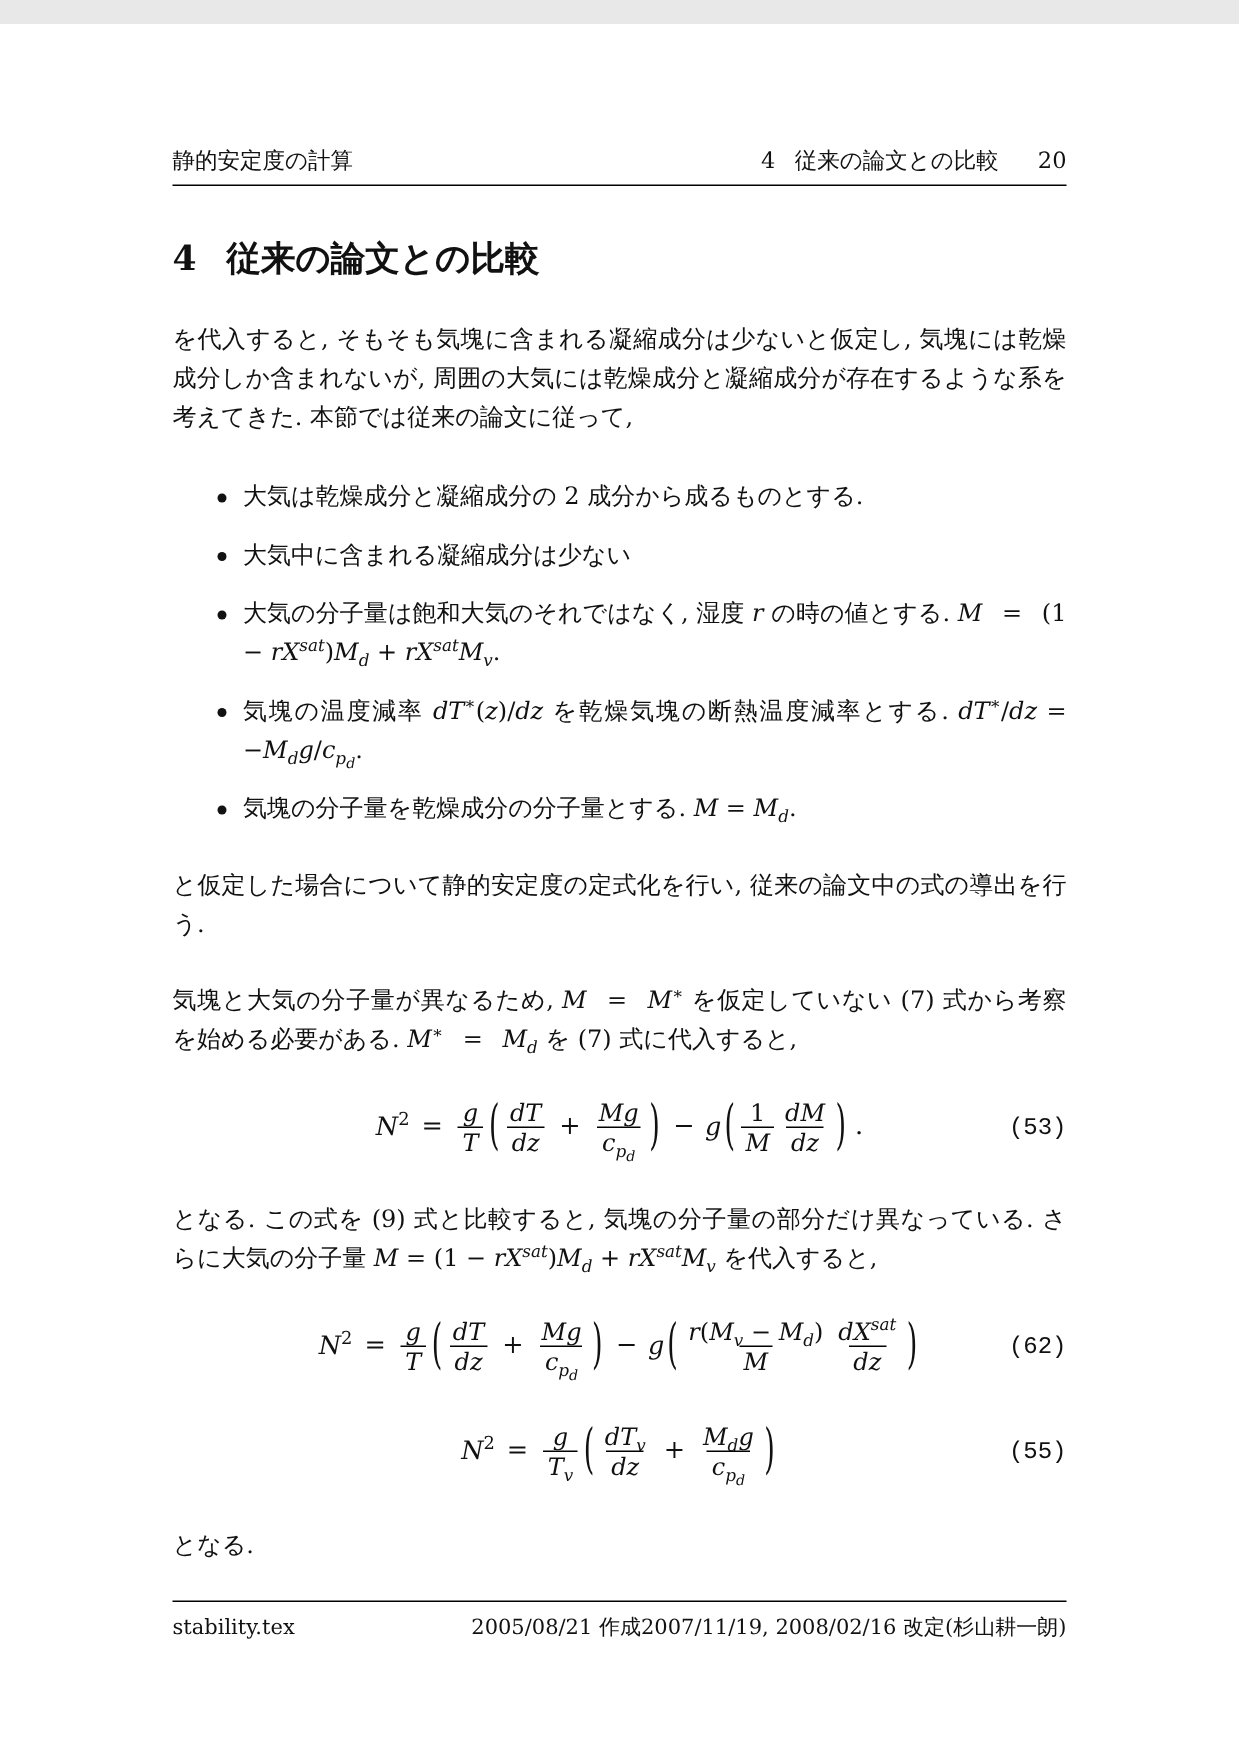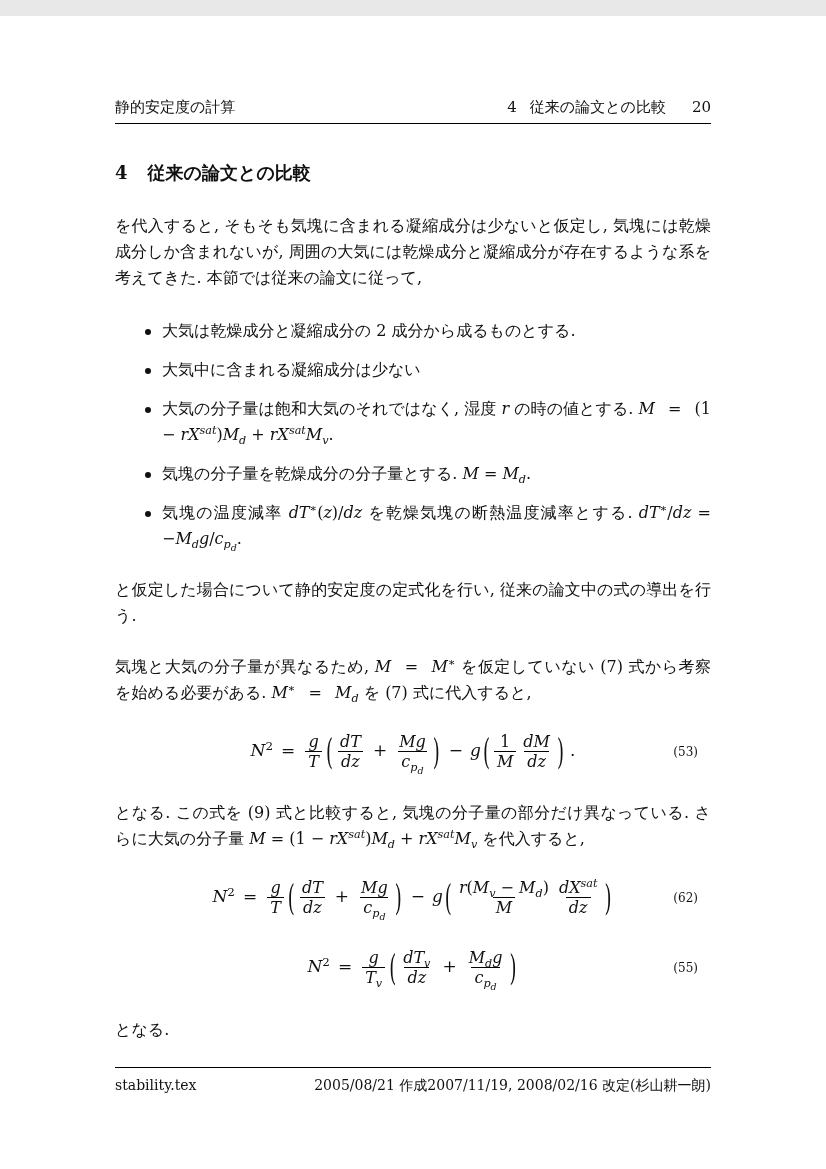--- a/index.html
+++ b/index.html
@@ -16,21 +16,21 @@
   .header{
     margin-top:82px;display:flex;justify-content:space-between;align-items:baseline;
     font-size:15px;line-height:18px;border-bottom:1px solid #000;padding-bottom:7px;
   }
   .header-right{display:flex;align-items:baseline;}
   .header-secnum{margin-right:13px;}
   .header-pagenum{margin-left:26px;}
 
   
   h1.sec{
-    font-size:18px;line-height:30px;font-weight:bold;margin:34px 0 0 0;
+    font-size:23px;line-height:30px;font-weight:bold;margin:34px 0 0 0;
   }
   h1.sec .sec-num{margin-right:20px;}
 
   
   p.body{margin:25px 0 0 0;text-align:justify;}
   p.body.tight{margin-top:24px;}
 
   
   ul.assumptions{margin:27px 0 0 0;padding:0 0 0 47px;list-style:none;}
   ul.assumptions li{position:relative;margin:0 0 13px 0;text-align:justify;}
@@ -42,21 +42,21 @@
   
   i{font-family:"DejaVu Serif","Liberation Serif",serif;font-style:italic;}
   sub,sup{font-size:70%;line-height:0;}
   sub sub, sub i sub{font-size:85%;}
 
   .equation{
     position:relative;margin:22px 0 0 0;
     display:flex;justify-content:center;align-items:center;
     font-size:17px;line-height:22px;min-height:48px;
   }
-  .eq-num{position:absolute;right:13px;top:50%;transform:translateY(-50%);font-size:12px;}
+  .eq-num{position:absolute;right:0;top:50%;transform:translateY(-50%);font-size:16px;font-family:Liberation Mono, monospace;}
   .frac{
     display:inline-flex;flex-direction:column;align-items:center;
     vertical-align:middle;margin:0 2px;font-size:16px;line-height:19px;
   }
   .frac .fn{display:block;padding:0 3px;}
   .frac .fd{display:block;border-top:1px solid #000;padding:0 3px;}
   .bp{display:inline-block;transform:scaleY(2.0);vertical-align:middle;margin:0 2px;font-size:18px;}
   .rel{margin:0 8px;}
   .op{margin:0 7px;}
   .dot{margin-left:4px;}
@@ -87,22 +87,22 @@
     <h1 class="sec">
       <span class="sec-num">4</span><span>従来の論文との比較</span>
     </h1>
 
     <p class="body">を代入すると, そもそも気塊に含まれる凝縮成分は少ないと仮定し, 気塊には乾燥成分しか含まれないが, 周囲の大気には乾燥成分と凝縮成分が存在するような系を考えてきた. 本節では従来の論文に従って,</p>
 
     <ul class="assumptions">
       <li>大気は乾燥成分と凝縮成分の 2 成分から成るものとする.</li>
       <li>大気中に含まれる凝縮成分は少ない</li>
       <li>大気の分子量は飽和大気のそれではなく, 湿度 <i>r</i> の時の値とする. <i>M</i> <span class="rel">=</span> (1 − <i>rX</i><sup><i>sat</i></sup>)<i>M</i><sub><i>d</i></sub> + <i>rX</i><sup><i>sat</i></sup><i>M</i><sub><i>v</i></sub>.</li>
+      <li>気塊の温度減率 <i>dT</i><sup>∗</sup>(<i>z</i>)/<i>dz</i> を乾燥気塊の断熱温度減率とする. <i>dT</i><sup>∗</sup>/<i>dz</i> = −<i>M</i><sub><i>d</i></sub><i>g</i>/<i>c</i><sub><i>p</i><sub><i>d</i></sub></sub>.</li>
       <li>気塊の分子量を乾燥成分の分子量とする. <i>M</i> = <i>M</i><sub><i>d</i></sub>.</li>
-      <li>気塊の温度減率 <i>dT</i><sup>∗</sup>(<i>z</i>)/<i>dz</i> を乾燥気塊の断熱温度減率とする. <i>dT</i><sup>∗</sup>/<i>dz</i> = −<i>M</i><sub><i>d</i></sub><i>g</i>/<i>c</i><sub><i>p</i><sub><i>d</i></sub></sub>.</li>
     </ul>
 
     <p class="body">と仮定した場合について静的安定度の定式化を行い, 従来の論文中の式の導出を行う.</p>
 
     <p class="body">気塊と大気の分子量が異なるため, <i>M</i> <span class="rel">=</span> <i>M</i><sup>∗</sup> を仮定していない (7) 式から考察を始める必要がある. <i>M</i><sup>∗</sup> <span class="rel">=</span> <i>M</i><sub><i>d</i></sub> を (7) 式に代入すると,</p>
 
     <div class="equation">
       <span class="eq-body"><i>N</i><sup>2</sup><span class="rel">=</span><span class="frac">
             <span class="fn"><i>g</i></span>
             <span class="fd"><i>T</i></span>

